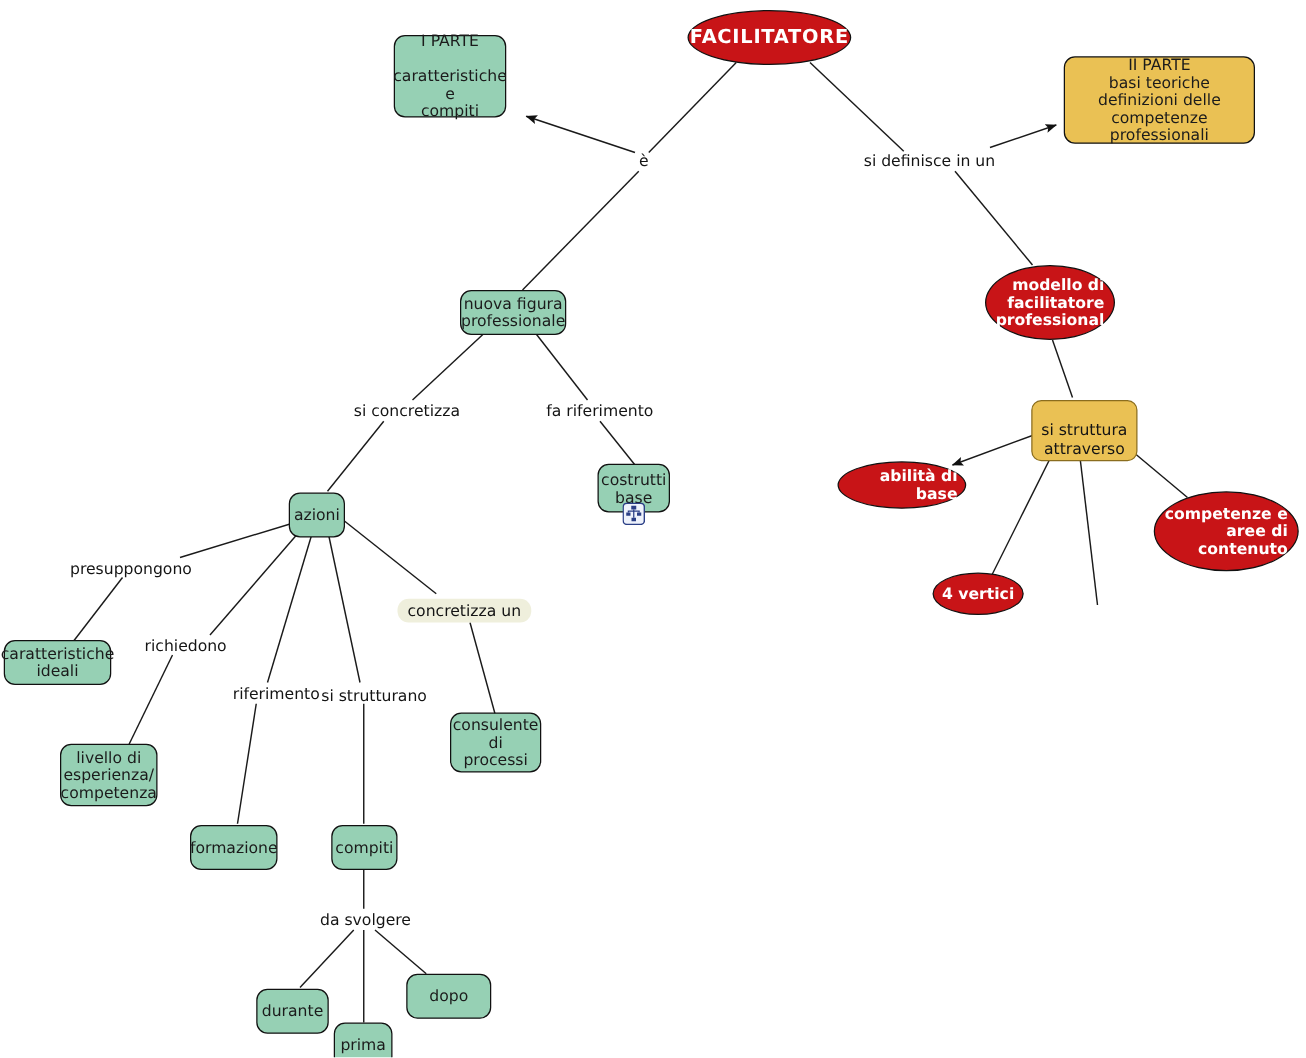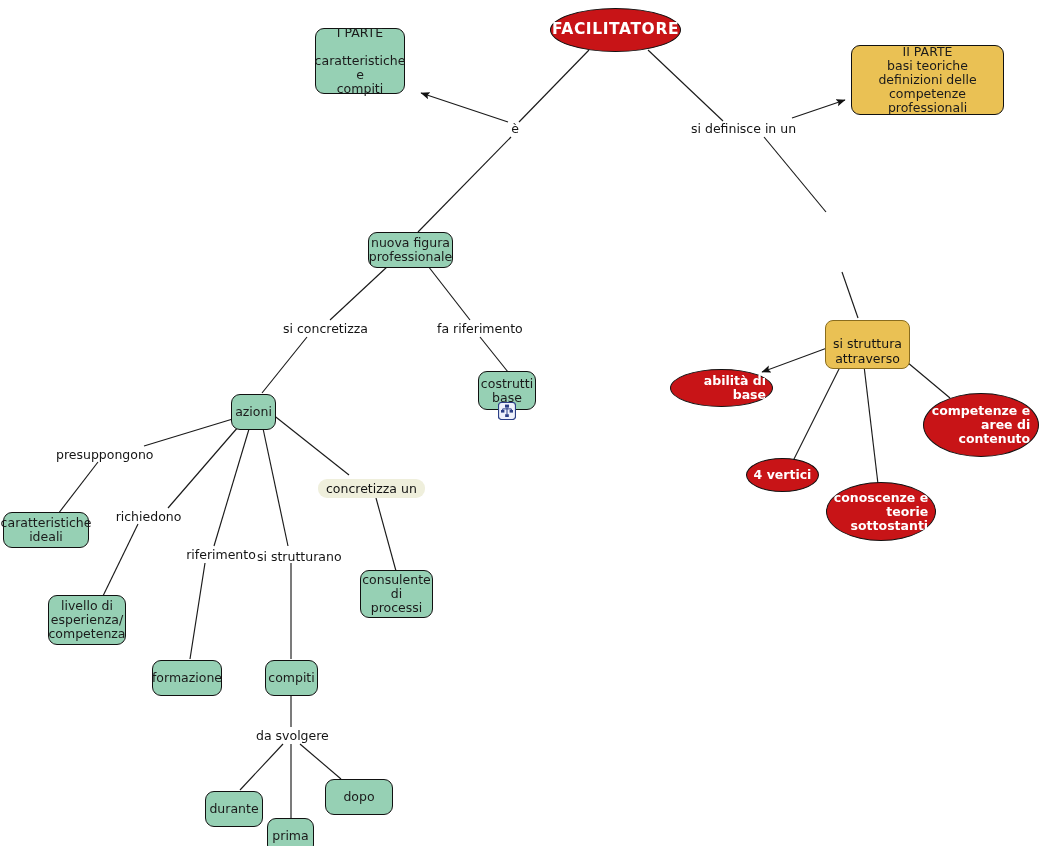--- a/index.html
+++ b/index.html
@@ -245,34 +245,34 @@
   </div>
 
   <div class="node n-green" style="left:267px; top:818px; width:47px; height:25px;">
     <span>prima</span>
   </div>
 
   <div class="node n-green" style="left:325px; top:779px; width:68px; height:25px;">
     <span>dopo</span>
   </div>
 
+  <div class="node n-red" style="left:788px; top:212px; width:104px; height:60px;">
+    <span>modello di
+facilitatore
+professional</span>
+  </div>
 
   <div class="node n-red" style="left:670px; top:369px; width:103px; height:38px;">
     <span>abilità di base</span>
   </div>
 
   <div class="node n-red" style="left:746px; top:458px; width:73px; height:34px;">
     <span>4 vertici</span>
   </div>
 
-  <div class="node n-red" style="left:826px; top:482px; width:110px; height:59px;">
-    <span>conoscenze e
-teorie
-sottostanti</span>
-  </div>
 
   <div class="node n-red" style="left:923px; top:393px; width:116px; height:64px;">
     <span>competenze e
 aree di
 contenuto</span>
   </div>
 
   <div class="linklabel" style="left:508px; top:121px; width:14px;">
     <span>è</span>
   </div>

